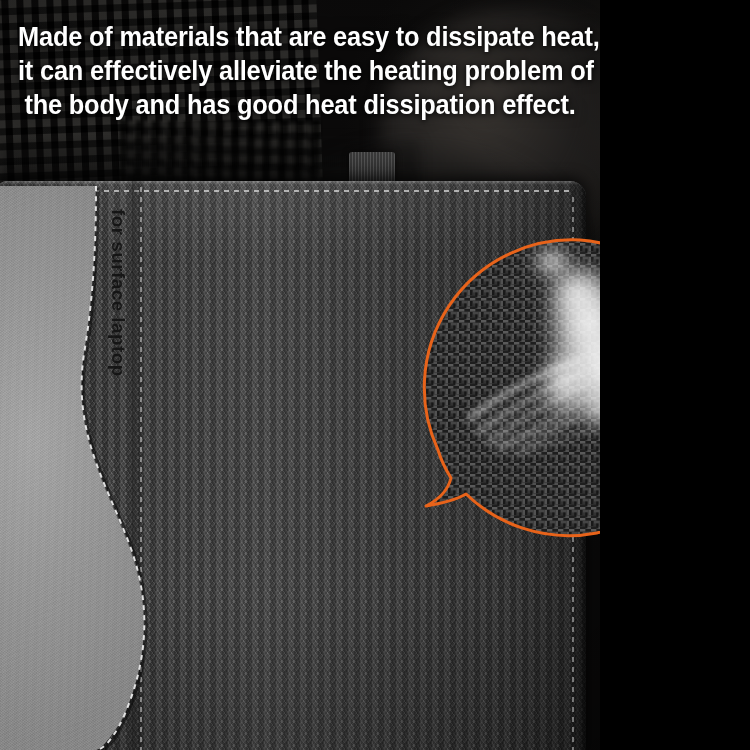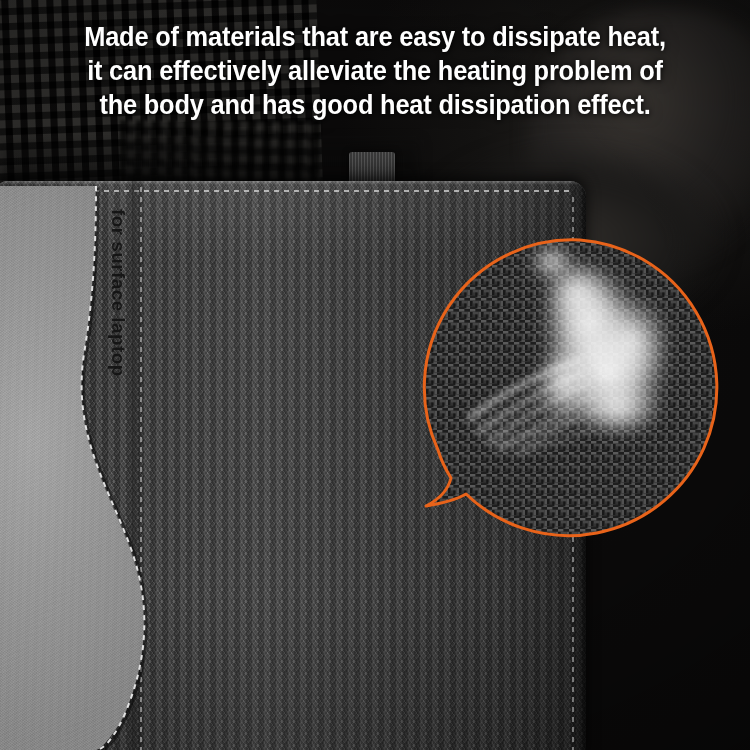--- a/index.html
+++ b/index.html
@@ -2,21 +2,21 @@
 <html><head>
 <meta charset="utf-8">
 <style>
   html, body {
     margin: 0;
     padding: 0;
     background: #000;
   }
   #stage {
     position: relative;
-    width: 750px;
+    width: 600px;
     height: 750px;
     overflow: hidden;
     background: #0a0a0a;
     font-family: "Liberation Sans", sans-serif;
   }
 
   
   .bg-base {
     position: absolute;
     inset: 0;

